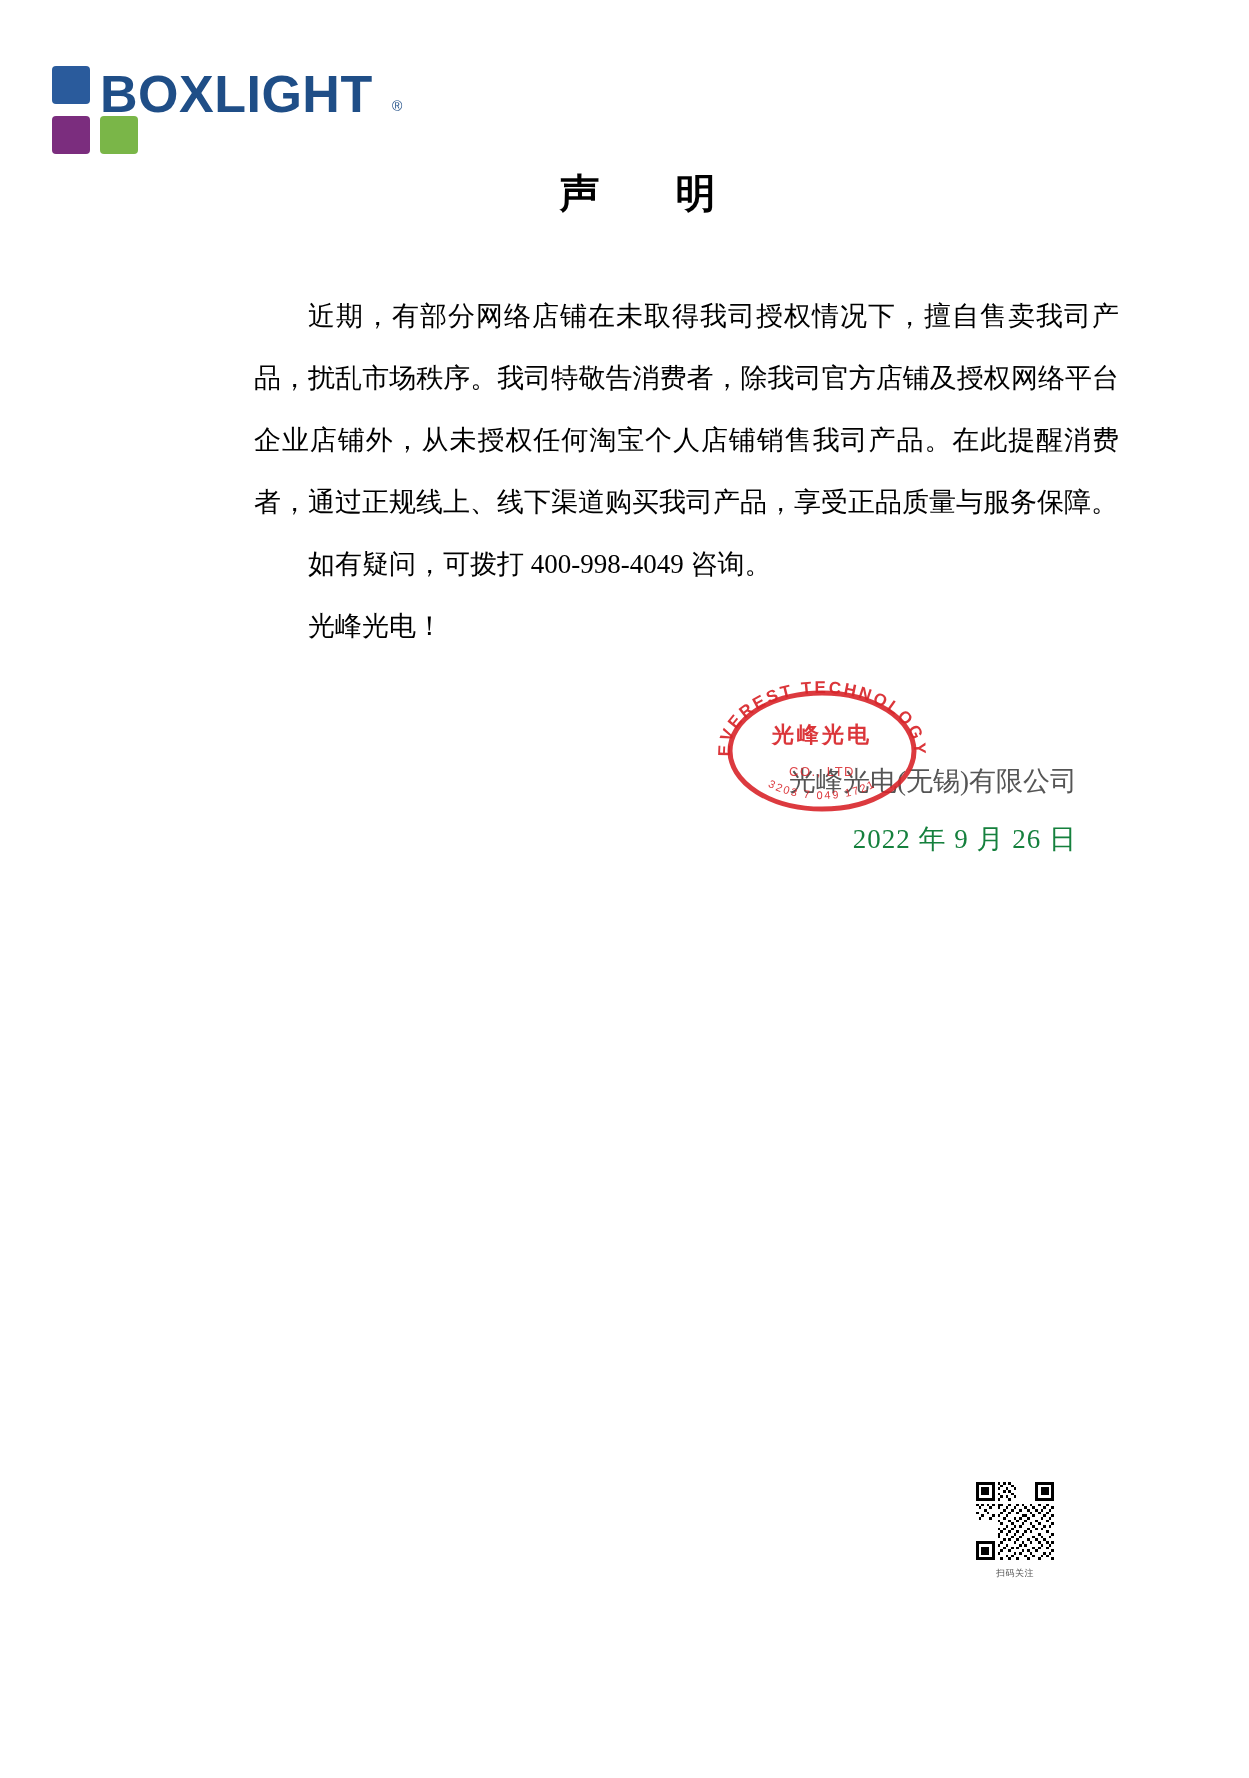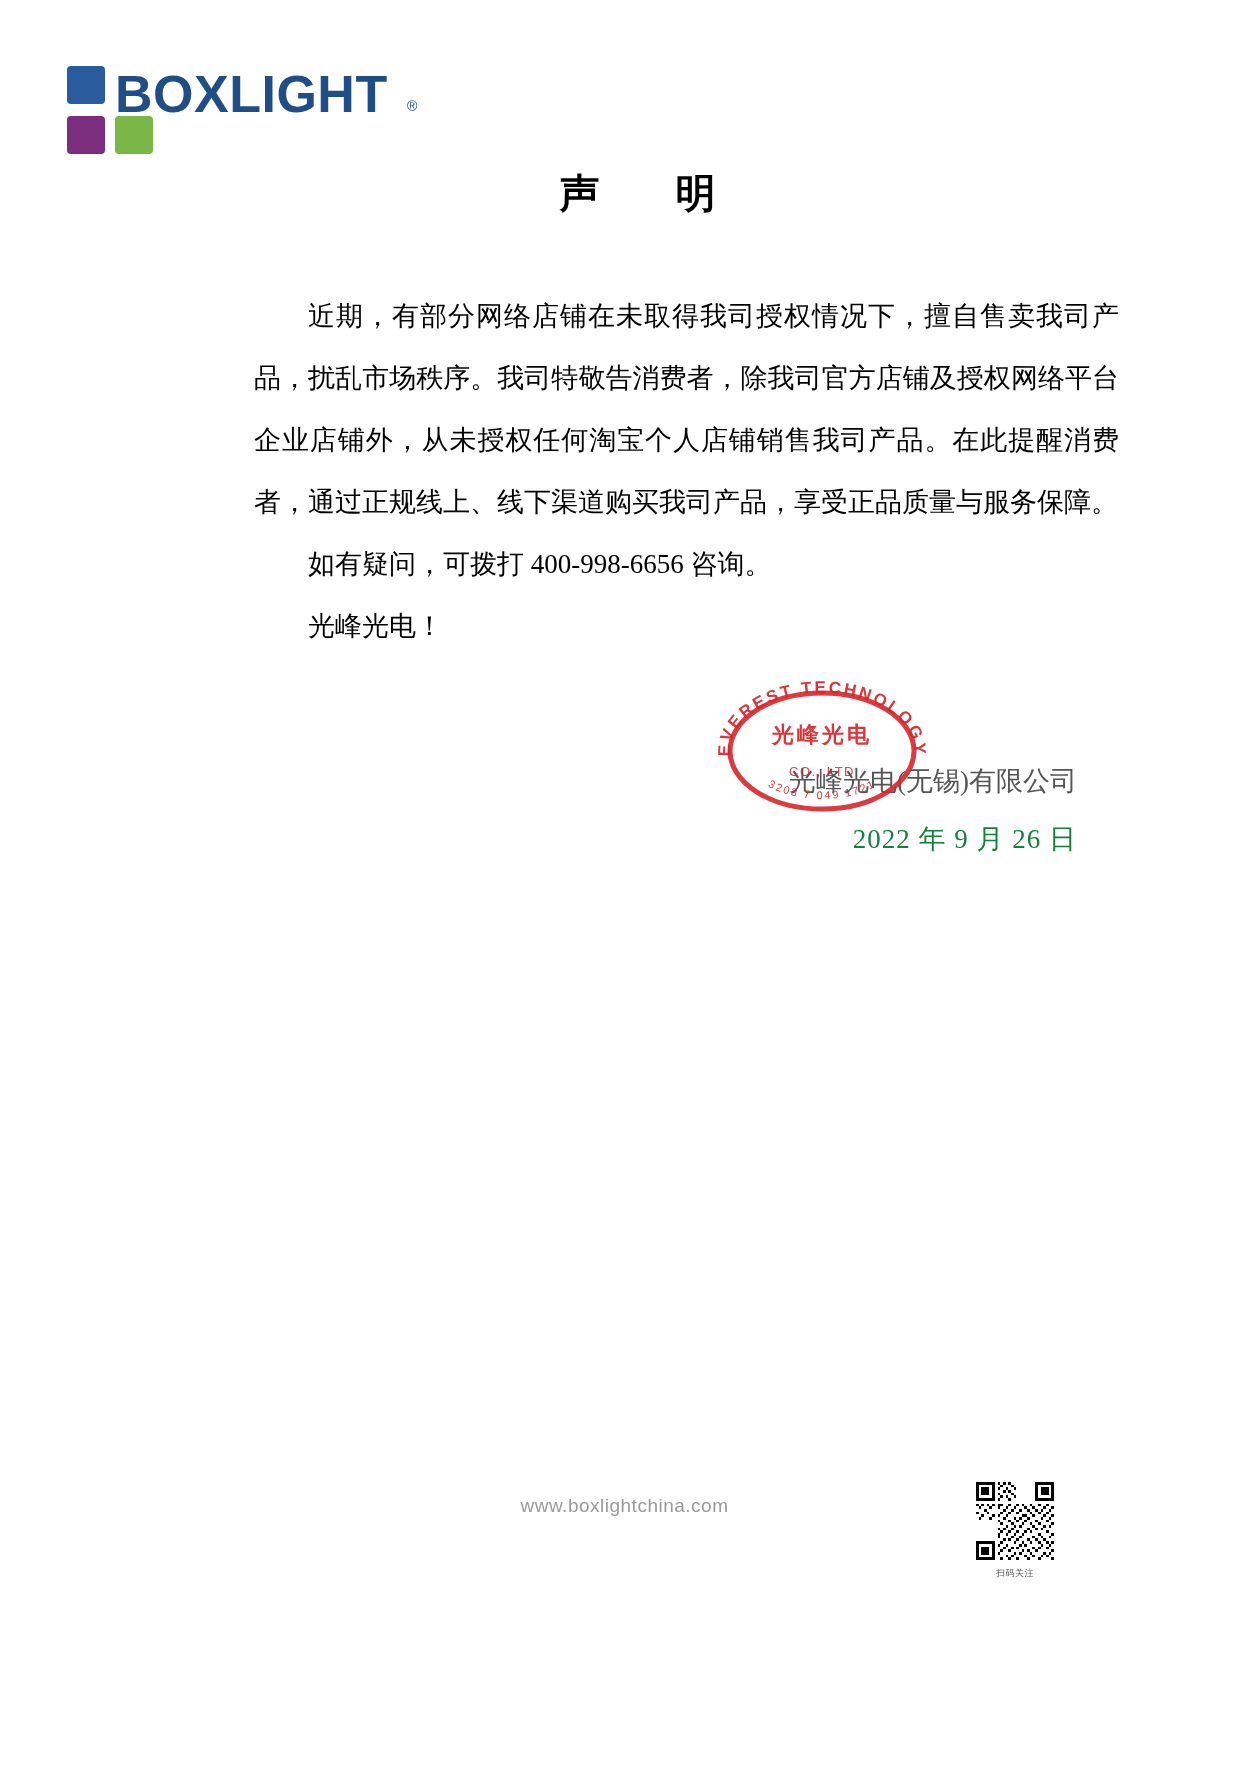--- a/index.html
+++ b/index.html
@@ -18,21 +18,21 @@
 
   .page {
     position: absolute;
     inset: 0;
     background: #ffffff;
   }
 
   
   .logo-block {
     position: absolute;
-    left: 67px;
+    left: 52px;
     top: 66px;
     width: 320px;
     height: 98px;
   }
   .logo-squares {
     position: absolute;
     left: 0;
     top: 0;
     width: 86px;
     height: 88px;
@@ -181,21 +181,21 @@
       <span class="sq sq-green"></span>
     </div>
     <div class="logo-word">BOXLIGHT</div>
     <div class="logo-reg">®</div>
   </div>
 
   <div class="doc-title">声　明</div>
 
   <div class="body-text">
     <p class="para">近期，有部分网络店铺在未取得我司授权情况下，擅自售卖我司产品，扰乱市场秩序。我司特敬告消费者，除我司官方店铺及授权网络平台企业店铺外，从未授权任何淘宝个人店铺销售我司产品。在此提醒消费者，通过正规线上、线下渠道购买我司产品，享受正品质量与服务保障。</p>
-    <p class="para para-gap">如有疑问，可拨打 400-998-6656 咨询。</p>
+    <p class="para para-gap">如有疑问，可拨打 400-998-4049 咨询。</p>
     <p class="para">光峰光电！</p>
   </div>
 
   <div class="sign-block">
     <span class="sign-company">光峰光电(无锡)有限公司</span>
     <span class="sign-date">2022 年 9 月 26 日</span>
   </div>
 
   <div class="seal">
     <svg width="220" height="142" viewBox="0 0 220 142" xmlns="http://www.w3.org/2000/svg">
@@ -208,21 +208,20 @@
         <textPath href="#arcTop" startOffset="50%" text-anchor="middle">EVEREST TECHNOLOGY</textPath>
       </text>
       <text font-family="'Liberation Sans', sans-serif" font-size="11" fill="#d8252a" opacity="0.9" letter-spacing="2">
         <textPath href="#arcBottom" startOffset="50%" text-anchor="middle">3203 7 049 1721</textPath>
       </text>
       <text x="110" y="62" text-anchor="middle" font-family="'Liberation Serif', serif" font-size="22" font-weight="bold" fill="#d8252a" opacity="0.92" letter-spacing="3">光峰光电</text>
       <text x="110" y="96" text-anchor="middle" font-family="'Liberation Sans', sans-serif" font-size="13" fill="#d8252a" opacity="0.85" letter-spacing="1.5">CO., LTD</text>
     </svg>
   </div>
 
-  <div class="footer-url">www.boxlightchina.com</div>
 
   <div class="qr-wrap">
     <svg class="qr" viewBox="0 0 29 29" shape-rendering="crispEdges">
       <rect width="29" height="29" fill="#ffffff"></rect>
       <g fill="#000000">
         <rect x="0" y="0" width="7" height="1"></rect>
           <rect x="0" y="6" width="7" height="1"></rect>
         <rect x="0" y="0" width="1" height="7"></rect>
           <rect x="6" y="0" width="1" height="7"></rect>
         <rect x="2" y="2" width="3" height="3"></rect>

